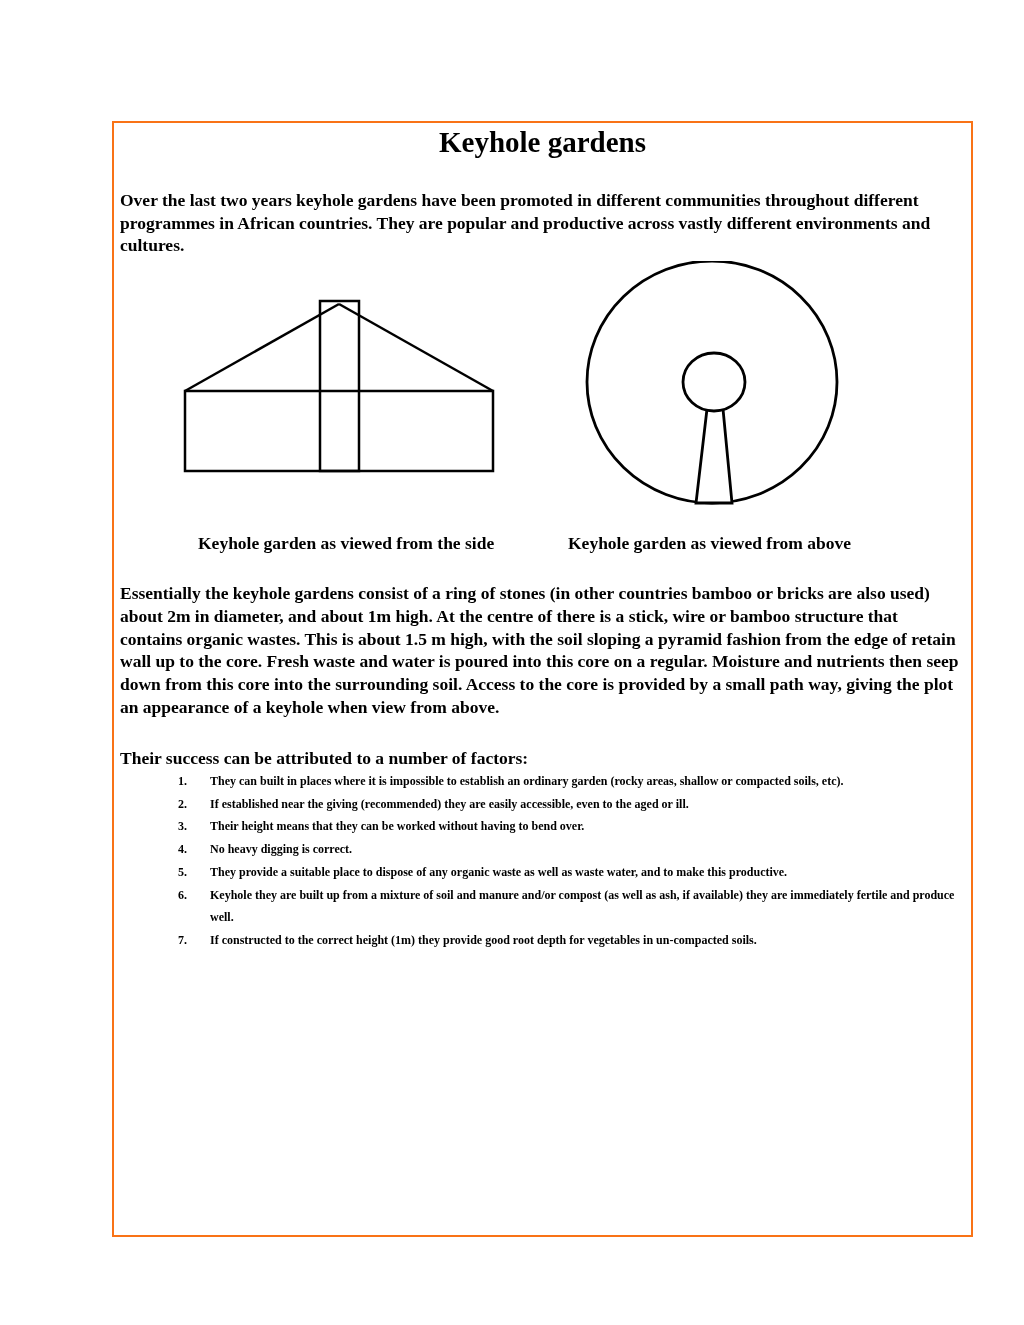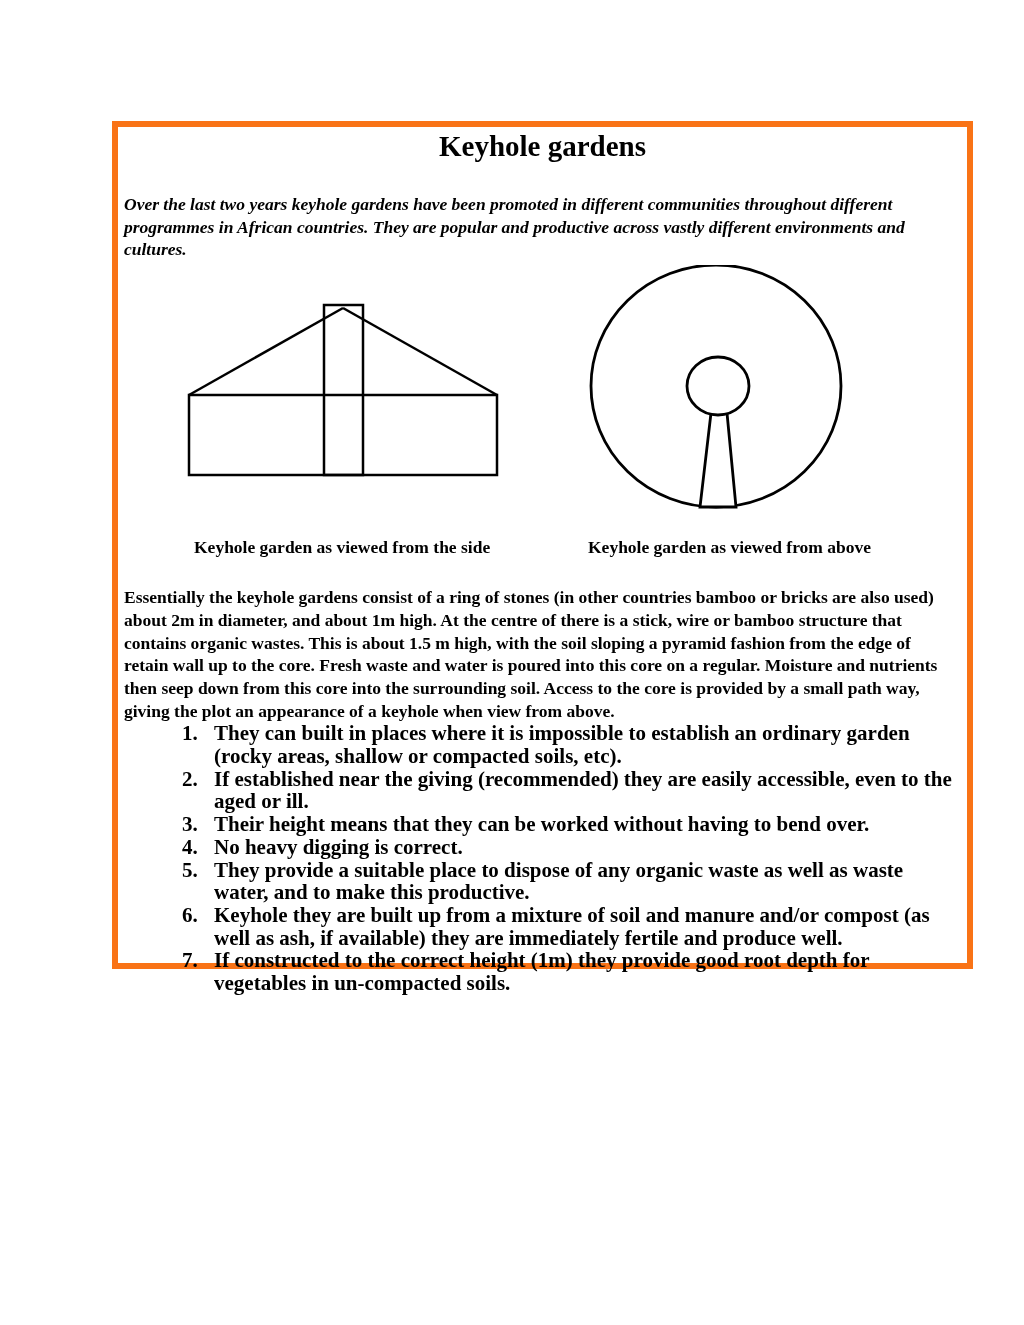--- a/index.html
+++ b/index.html
@@ -12,62 +12,62 @@
   }
   .page {
     position: relative;
     width: 1024px; height: 1325px;
     background: #ffffff;
     overflow: hidden;
   }
   .frame {
     position: absolute;
     left: 112px; top: 121px;
-    width: 861px; height: 848px;
-    border: 6px solid #f97316;
+    width: 861px; height: 1116px;
+    border: 2px solid #f97316;
     background: #ffffff;
   }
   .doc-title {
     margin: 3px 0 0 0;
     font-size: 29px;
     line-height: 33px;
     font-weight: bold;
     text-align: center;
   }
   p.para {
     font-size: 17.5px;
     line-height: 22.7px;
     font-weight: bold;
     margin: 0 8px 0 6px;
   }
-  .intro { margin-top: 30px !important; font-style: italic; }
+  .intro { margin-top: 30px !important; }
   .figures {
     margin-top: 4px;
     width: 857px;
     height: 250px;
     position: relative;
   }
   .figures svg { display: block; }
   .captions {
     position: relative;
     height: 23px;
     margin-top: 22px;
     font-size: 17.5px;
     font-weight: bold;
     white-space: nowrap;
   }
-  .caption-side { position: absolute; left: 76px; top: 0; }
-  .caption-above { position: absolute; left: 470px; top: 0; }
+  .caption-side { position: absolute; left: 84px; top: 0; }
+  .caption-above { position: absolute; left: 454px; top: 0; }
   .body-para { margin-top: 26px !important; }
   .factors-heading { margin-top: 29px !important; }
   ol.factors {
     list-style: none;
     counter-reset: item;
     margin: 0; padding: 0;
-    font-size: 21px;
+    font-size: 12px;
     line-height: 22.7px;
     font-weight: bold;
   }
   ol.factors li {
     counter-increment: item;
     position: relative;
     padding-left: 96px;
     margin: 0 8px 0 0;
   }
   ol.factors li::before {
@@ -105,20 +105,21 @@
       </svg>
     </div>
 
     <div class="captions">
       <span class="caption-side">Keyhole garden as viewed from the side</span>
       <span class="caption-above">Keyhole garden as viewed from above</span>
     </div>
 
     <p class="para body-para">Essentially the keyhole gardens consist of a ring of stones (in other countries bamboo or bricks are also used) about 2m in diameter, and about 1m high.  At the centre of there is a stick, wire or bamboo structure that contains organic wastes. This is about 1.5 m high, with the soil sloping a pyramid fashion from the edge of retain wall up to the core.  Fresh waste and water is poured into this core on a regular. Moisture and nutrients then seep down from this core into the surrounding soil.  Access to the core is provided by a small path way, giving the plot an appearance of a keyhole when view from above.</p>
 
+    <p class="para factors-heading">Their success can be attributed to a number of factors:</p>
 
     <ol class="factors">
       <li>They can built in places where it is impossible to establish an ordinary garden (rocky areas, shallow or compacted soils, etc).</li>
       <li>If established near the giving (recommended) they are easily accessible, even to the aged or ill.</li>
       <li>Their height means that they can be worked without having to bend over.</li>
       <li>No heavy digging is correct.</li>
       <li>They provide a suitable place to dispose of any organic waste as well as waste water, and to make this productive.</li>
       <li>Keyhole they are built up from a mixture of soil and manure and/or compost (as well as ash, if available) they are immediately fertile and produce well.</li>
       <li>If constructed to the correct height (1m) they provide good root depth for vegetables in un-compacted soils.</li>
     </ol>

